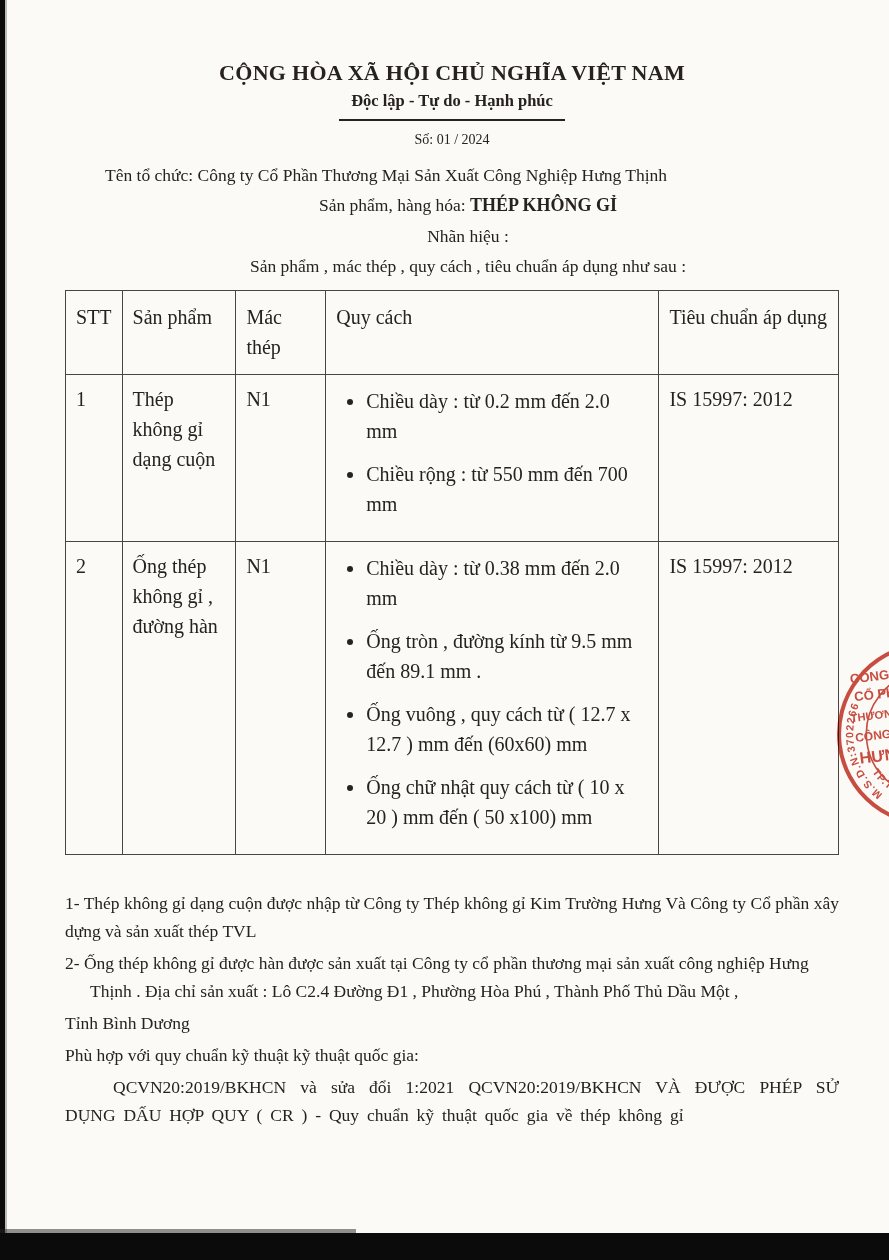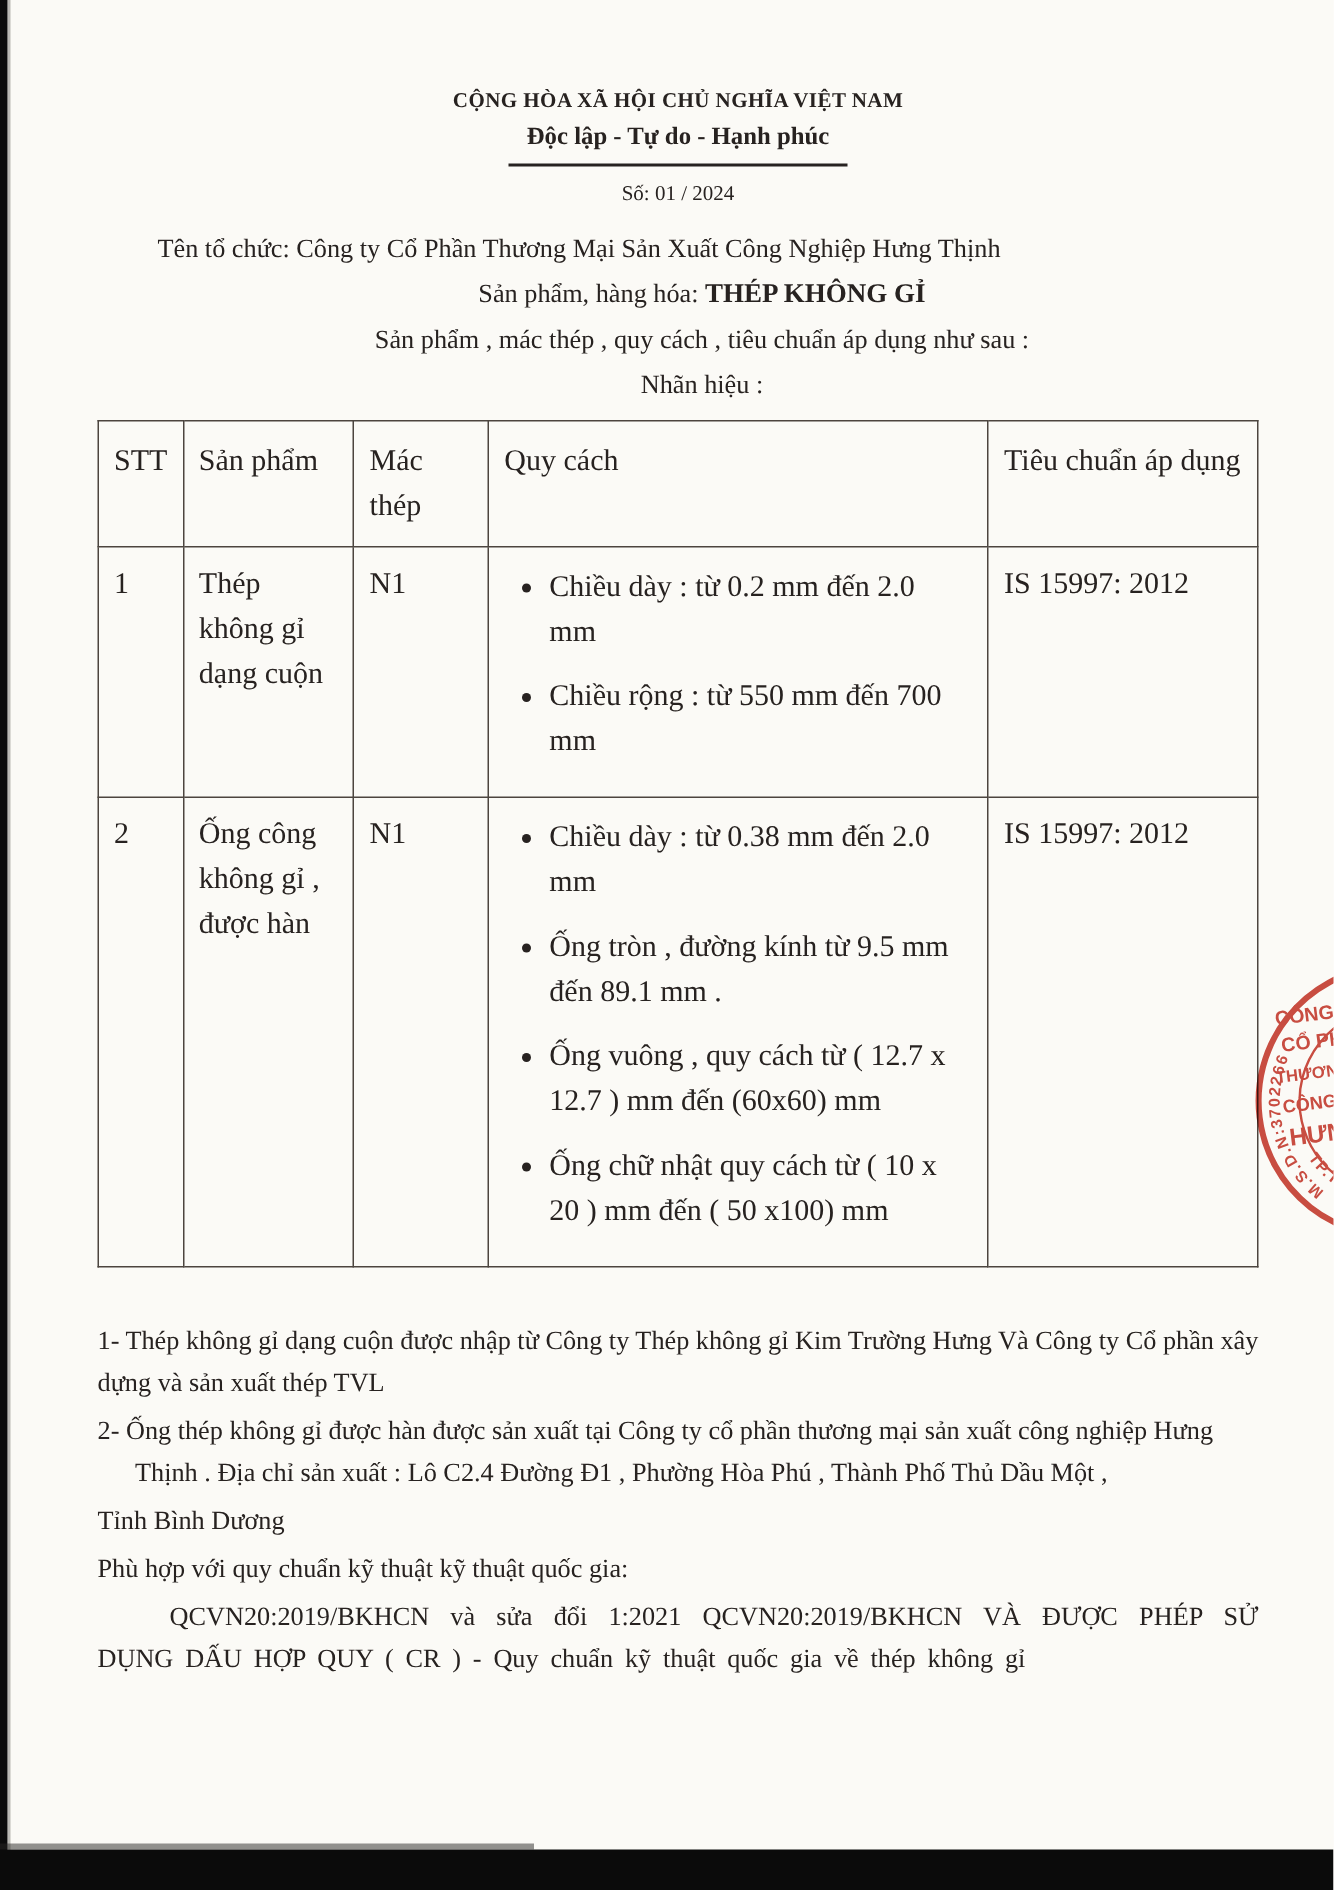--- a/index.html
+++ b/index.html
@@ -12,21 +12,21 @@
     font-family:"Liberation Serif", serif;
   }
   
   .edge-left { position:absolute; left:0; top:0; width:5px; height:100%; background:#0b0b0b; z-index:6; }
   .edge-left::after { content:""; position:absolute; left:5px; top:0; width:2px; height:100%; background:rgba(70,65,60,.35); }
   .edge-bottom { position:absolute; left:0; bottom:0; width:100%; height:27px; background:#0b0b0b; z-index:6; }
   .edge-bottom::before { content:""; position:absolute; left:0; top:-4px; width:40%; height:4px; background:rgba(40,38,35,.5); }
 
   .content { position:relative; padding:60px 50px 0 65px; z-index:2; }
 
-  .h-country { text-align:center; font-weight:bold; font-size:14px; letter-spacing:.3px; }
+  .h-country { text-align:center; font-weight:bold; font-size:22px; letter-spacing:.3px; }
   .h-motto { text-align:center; font-weight:bold; font-size:16.5px; margin-top:5px; }
   .h-motto span { display:inline-block; border-bottom:2px solid var(--ink,#272220); padding:0 12px 8px; }
 
   .doc-title { text-align:center; font-weight:bold; font-size:22px; margin-top:40px; letter-spacing:.5px; }
   .doc-number { text-align:center; font-size:14px; margin-top:11px; }
 
   .info { margin-top:13px; font-size:17.5px; line-height:1.6; }
   .info p { margin:2px 0 2px 40px; }
   .info p.indent2 { margin-left:32px;text-align:center; }
   .info .product b { font-size:18px; }
@@ -73,22 +73,22 @@
   <div class="h-country">CỘNG HÒA XÃ HỘI CHỦ NGHĨA VIỆT NAM</div>
   <div class="h-motto">
     <span>Độc lập - Tự do - Hạnh phúc</span>
   </div>
 
   <div class="doc-number">Số: 01 / 2024</div>
 
   <div class="info">
     <p>Tên tổ chức: Công ty Cổ Phần Thương Mại Sản Xuất Công Nghiệp Hưng Thịnh</p>
     <p class="product indent2"><span>Sản phẩm, hàng hóa: </span><b>THÉP KHÔNG GỈ</b></p>
+    <p class="indent2">Nhãn hiệu :</p>
     <p class="indent2">Sản phẩm , mác thép , quy cách , tiêu chuẩn áp dụng như sau :</p>
-    <p class="indent2">Nhãn hiệu :</p>
   </div>
 
   <table class="spec-table">
     <colgroup>
       <col class="col-stt">
         <col class="col-prod">
         <col class="col-grade">
         <col class="col-spec">
         <col class="col-std">
     </colgroup>
@@ -109,21 +109,21 @@
         <td>
           <ul class="specs">
             <li>Chiều dày : từ 0.2 mm đến 2.0 mm</li>
             <li>Chiều rộng : từ 550 mm đến 700 mm</li>
           </ul>
         </td>
         <td>IS 15997: 2012</td>
       </tr>
       <tr>
         <td class="cell-stt">2</td>
-        <td class="cell-prod">Ống công không gỉ , được hàn</td>
+        <td class="cell-prod">Ống thép không gỉ , đường hàn</td>
         <td class="cell-grade">N1</td>
         <td>
           <ul class="specs">
             <li>Chiều dày : từ 0.38 mm đến 2.0 mm</li>
             <li>Ống tròn , đường kính từ 9.5 mm đến 89.1 mm .</li>
             <li>Ống vuông , quy cách từ ( 12.7 x 12.7 ) mm đến (60x60) mm</li>
             <li>Ống chữ nhật quy cách từ ( 10 x 20 ) mm đến ( 50 x100) mm</li>
           </ul>
         </td>
         <td>IS 15997: 2012</td>

